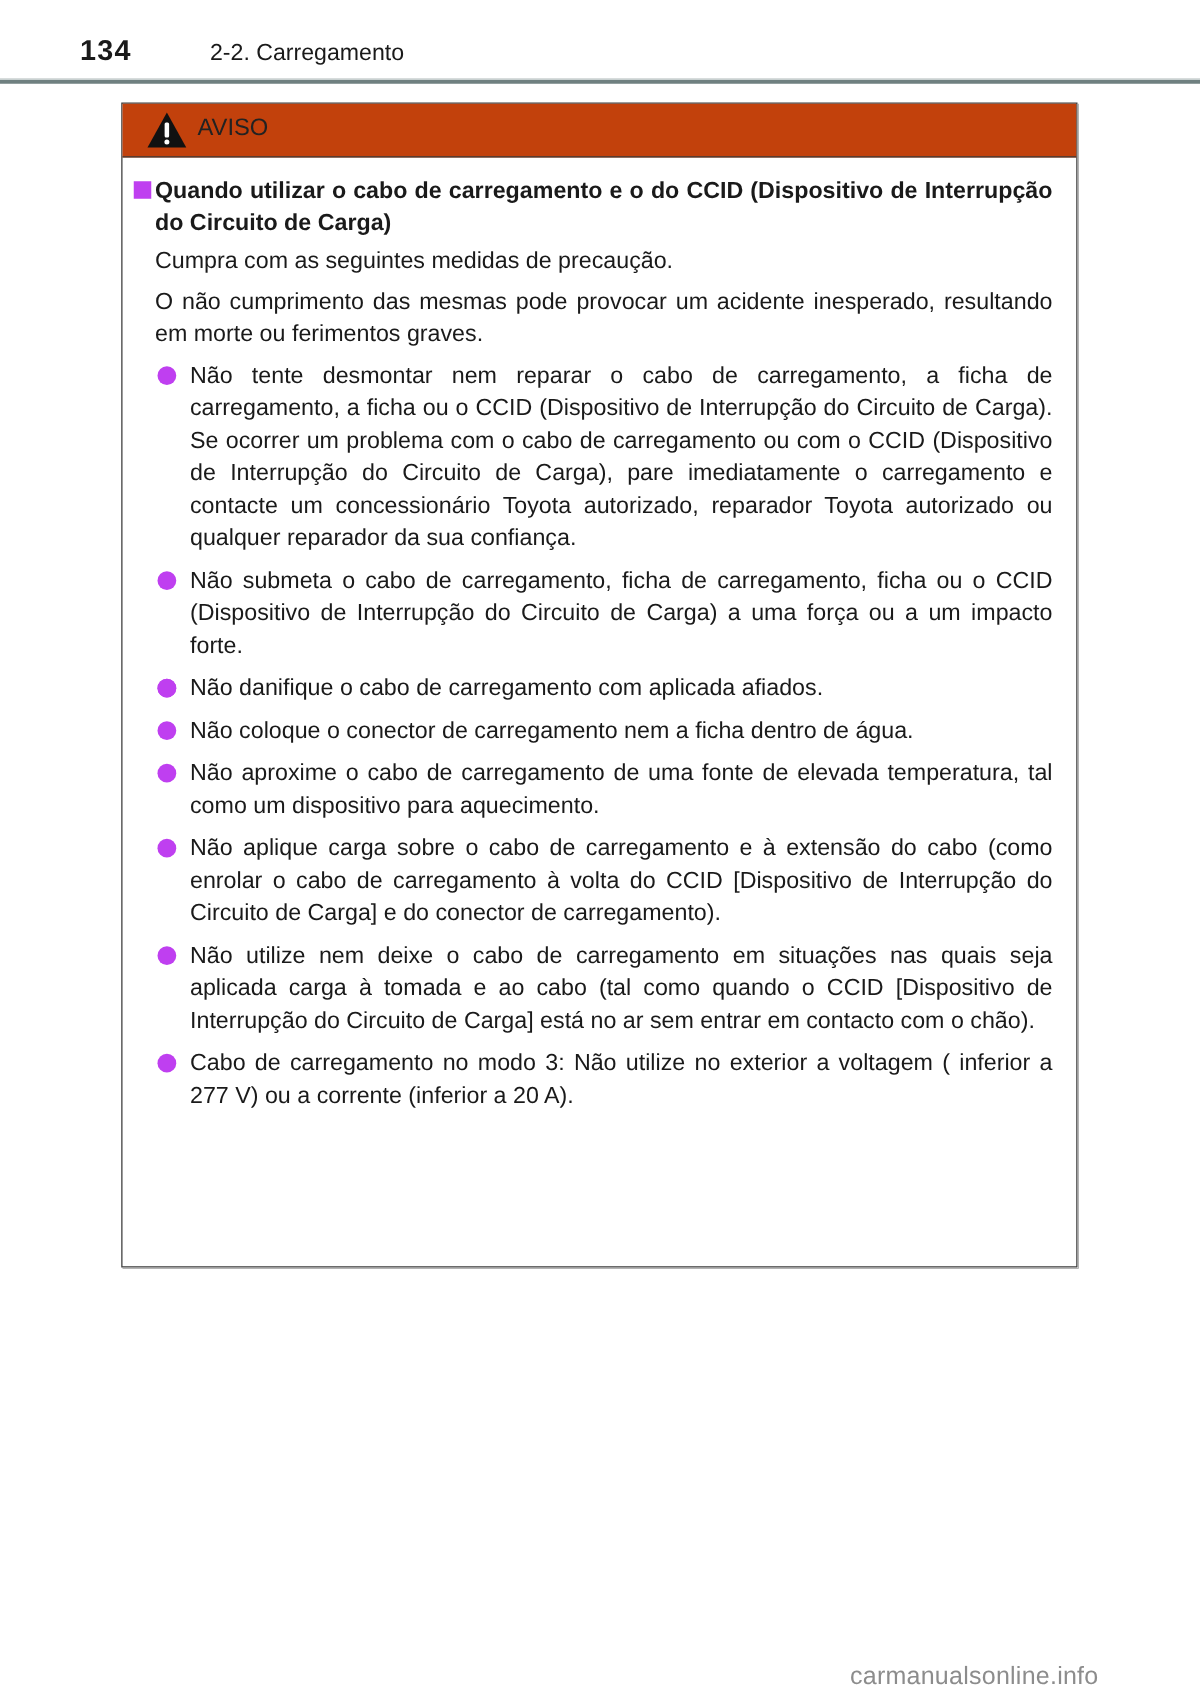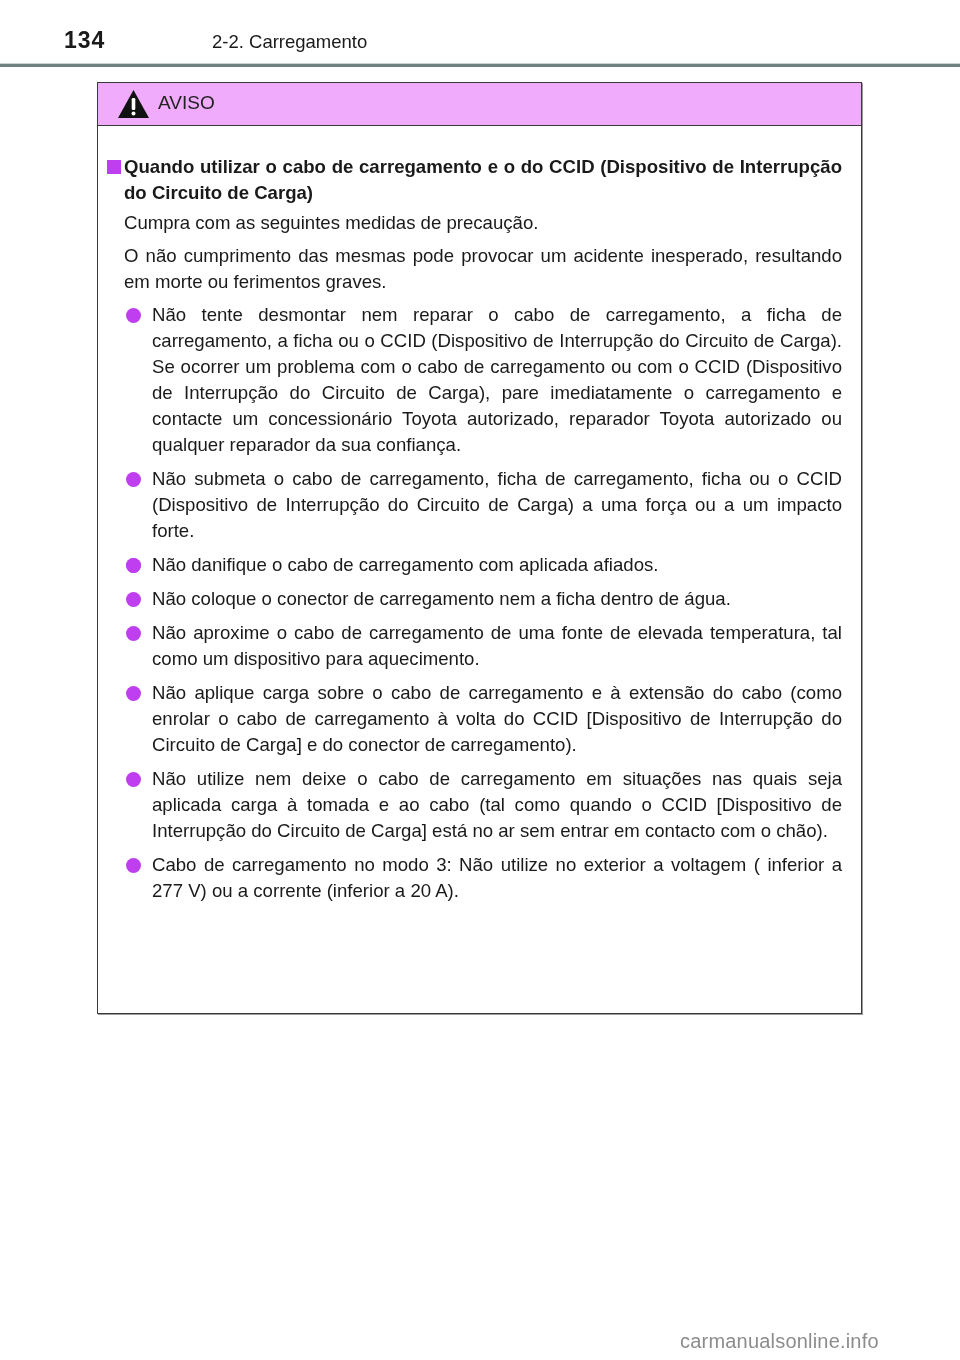--- a/index.html
+++ b/index.html
@@ -1,25 +1,25 @@
 <!DOCTYPE html>
 <html><head>
 <meta charset="utf-8">
 <style>
   html, body { margin: 0; padding: 0; background: #ffffff; }
   body { width: 960px; height: 1360px; position: relative; overflow: hidden;
          font-family: "Liberation Sans", sans-serif; color: #1a1a1a; }
   .page-number { position: absolute; left: 64px; top: 27px; font-size: 23px; font-weight: bold; letter-spacing: 1px; }
-  .section-title { position: absolute; left: 168px; top: 31px; font-size: 18.5px; margin-left: 44px; }
+  .section-title { position: absolute; left: 168px; top: 31px; font-size: 18.5px; }
   .rule { position: absolute; left: 0; top: 63px; width: 960px; height: 4px; background: #6f8080; border-top: 1px solid #c9d1d1; box-sizing: border-box; }
   .warning-box { position: absolute; left: 97px; top: 82px; width: 765px; height: 932px; border: 1px solid #3a3a3a; box-sizing: border-box; box-shadow: 1px 1px 0 #9a9a9a; }
-  .warning-header { height: 42px; background: #f0abfc; border-bottom: 1px solid #3a3a3a; position: relative; }
+  .warning-header { height: 42px; background: #c2410c; border-bottom: 1px solid #3a3a3a; position: relative; }
   .warn-icon { position: absolute; left: 19px; top: 6px; width: 33px; height: 30px; }
   .warning-title { position: absolute; left: 60px; top: 9px; font-size: 19px; color: #222; }
-  .content { position: absolute; left: 0; top: 71px; width: 765px; box-sizing: border-box; padding: 0 21px 0 9px; font-size: 18.6px; line-height: 26px; }
+  .content { position: absolute; left: 0; top: 56px; width: 765px; box-sizing: border-box; padding: 0 21px 0 9px; font-size: 18.6px; line-height: 26px; }
   .heading { position: relative; padding-left: 17px; font-weight: bold; text-align: justify; margin-bottom: 4px; }
   .heading .sq { position: absolute; left: 0; top: 6px; width: 14px; height: 14px; background: #bf3ff0; }
   .para { padding-left: 17px; text-align: justify; margin-bottom: 7px; }
   .item { position: relative; padding-left: 45px; text-align: justify; margin-bottom: 8px; }
   .item .dot { position: absolute; left: 19px; top: 6px; width: 15px; height: 15px; border-radius: 50%; background: #bf3ff0; }
   .watermark { position: absolute; left: 680px; top: 1330px; font-size: 20px; color: #8c8c8c; letter-spacing: 0.2px; }
 </style>
 </head>
 <body>
 

